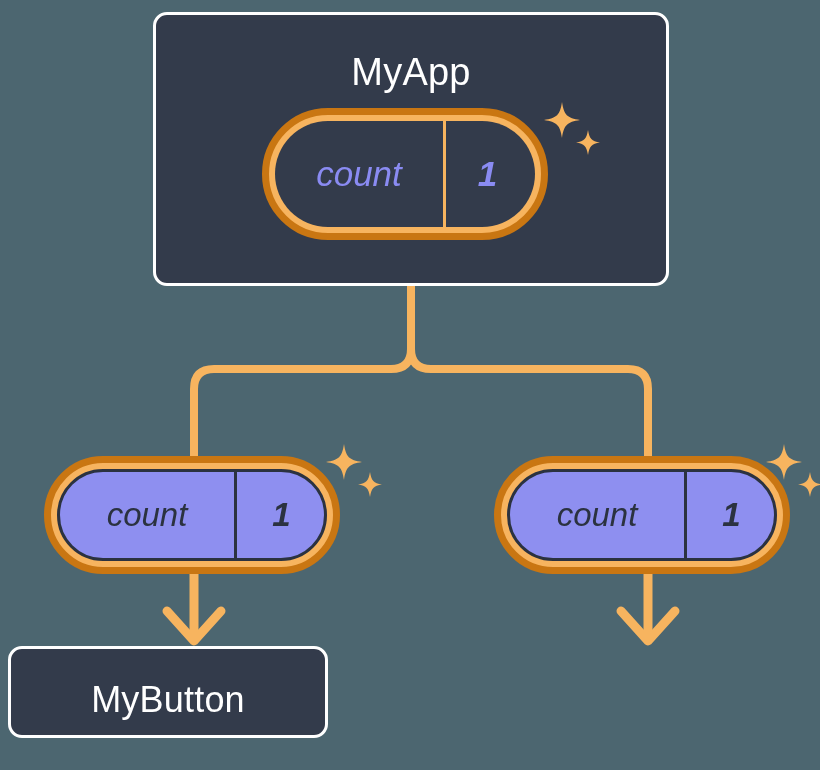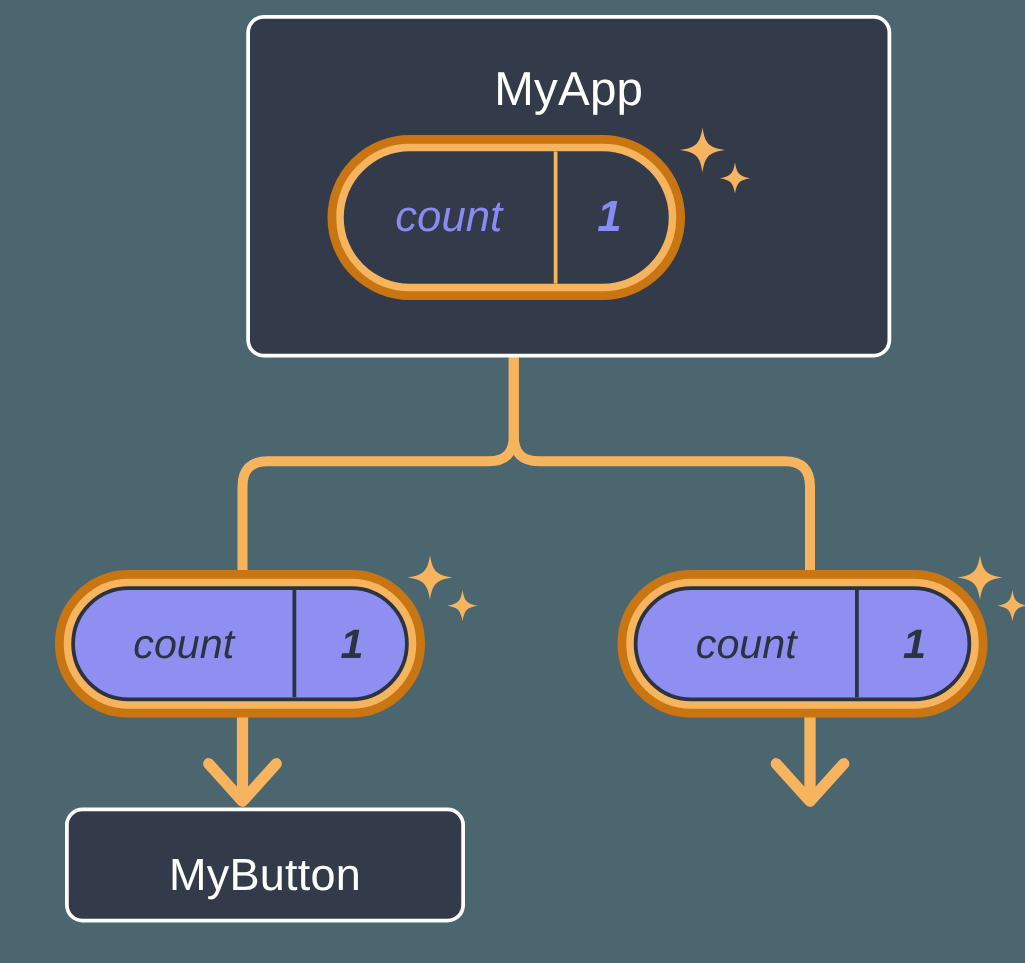--- a/index.html
+++ b/index.html
@@ -29,21 +29,20 @@
   }
 
   
   .comp-box {
     position: absolute;
     box-sizing: border-box;
     background: #333b4b;
     border: 3px solid #ffffff;
     border-radius: 14px;
     z-index: 3;
-    margin-left: 44px;
   }
   .comp-title {
     position: absolute;
     left: 0;
     right: 0;
     text-align: center;
     color: #ffffff;
     font-weight: 400;
     letter-spacing: 0.2px;
     white-space: nowrap;

